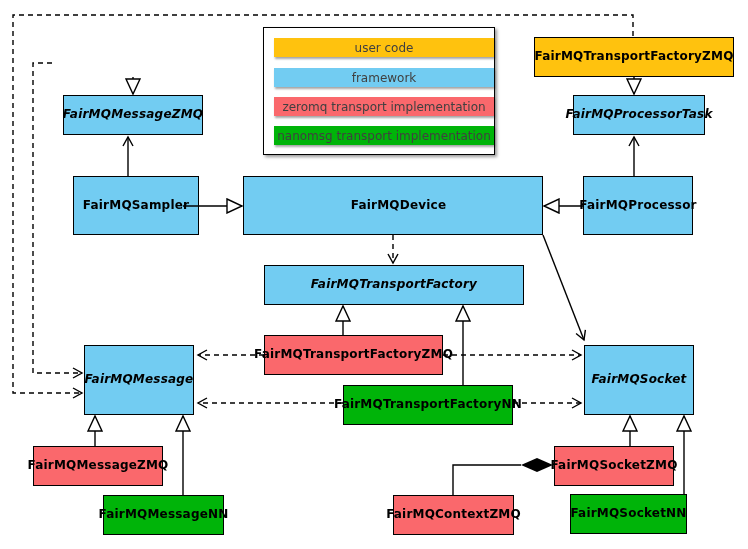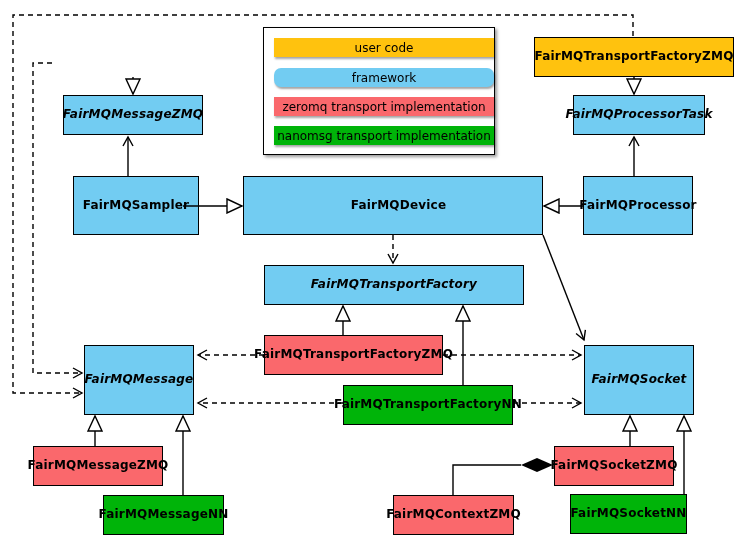--- a/index.html
+++ b/index.html
@@ -9,24 +9,24 @@
         display:flex;align-items:center;justify-content:center;text-align:center;
         font-weight:bold;font-size:12px;letter-spacing:.2px;color:#000;z-index:2;line-height:1.1;}
   .user{background:#FFC20E;}
   .fw{background:#72CCF2;}
   .zmq{background:#FA686C;}
   .nn{background:#00B409;}
   .abstract{font-style:italic;}
   .legend{position:absolute;left:263px;top:27px;width:232px;height:128px;box-sizing:border-box;
           border:1.5px solid #000;background:#fff;box-shadow:2px 2px 3px rgba(0,0,0,.4);z-index:2;}
   .legend-bar{position:absolute;left:10px;width:220px;height:19px;box-sizing:border-box;
-          display:flex;align-items:center;justify-content:center;font-size:12px;color:#000000;
+          display:flex;align-items:center;justify-content:center;font-size:12px;color:#404040;
           box-shadow:1px 2px 2px rgba(0,0,0,.35);}
   .lb0{top:10px;background:#FFC20E;}
-  .lb1{top:40px;background:#72CCF2;border-radius:7px;}
+  .lb1{top:40px;background:#72CCF2;}
   .lb2{top:69px;background:#FA686C;}
   .lb3{top:98px;background:#00B409;}
   svg#edges{position:absolute;left:0;top:0;z-index:3;pointer-events:none;}
 </style>
 </head>
 <body>
 
 <div id="canvas">
 
   <svg id="edges" width="748" height="549" viewBox="0 0 748 549">

